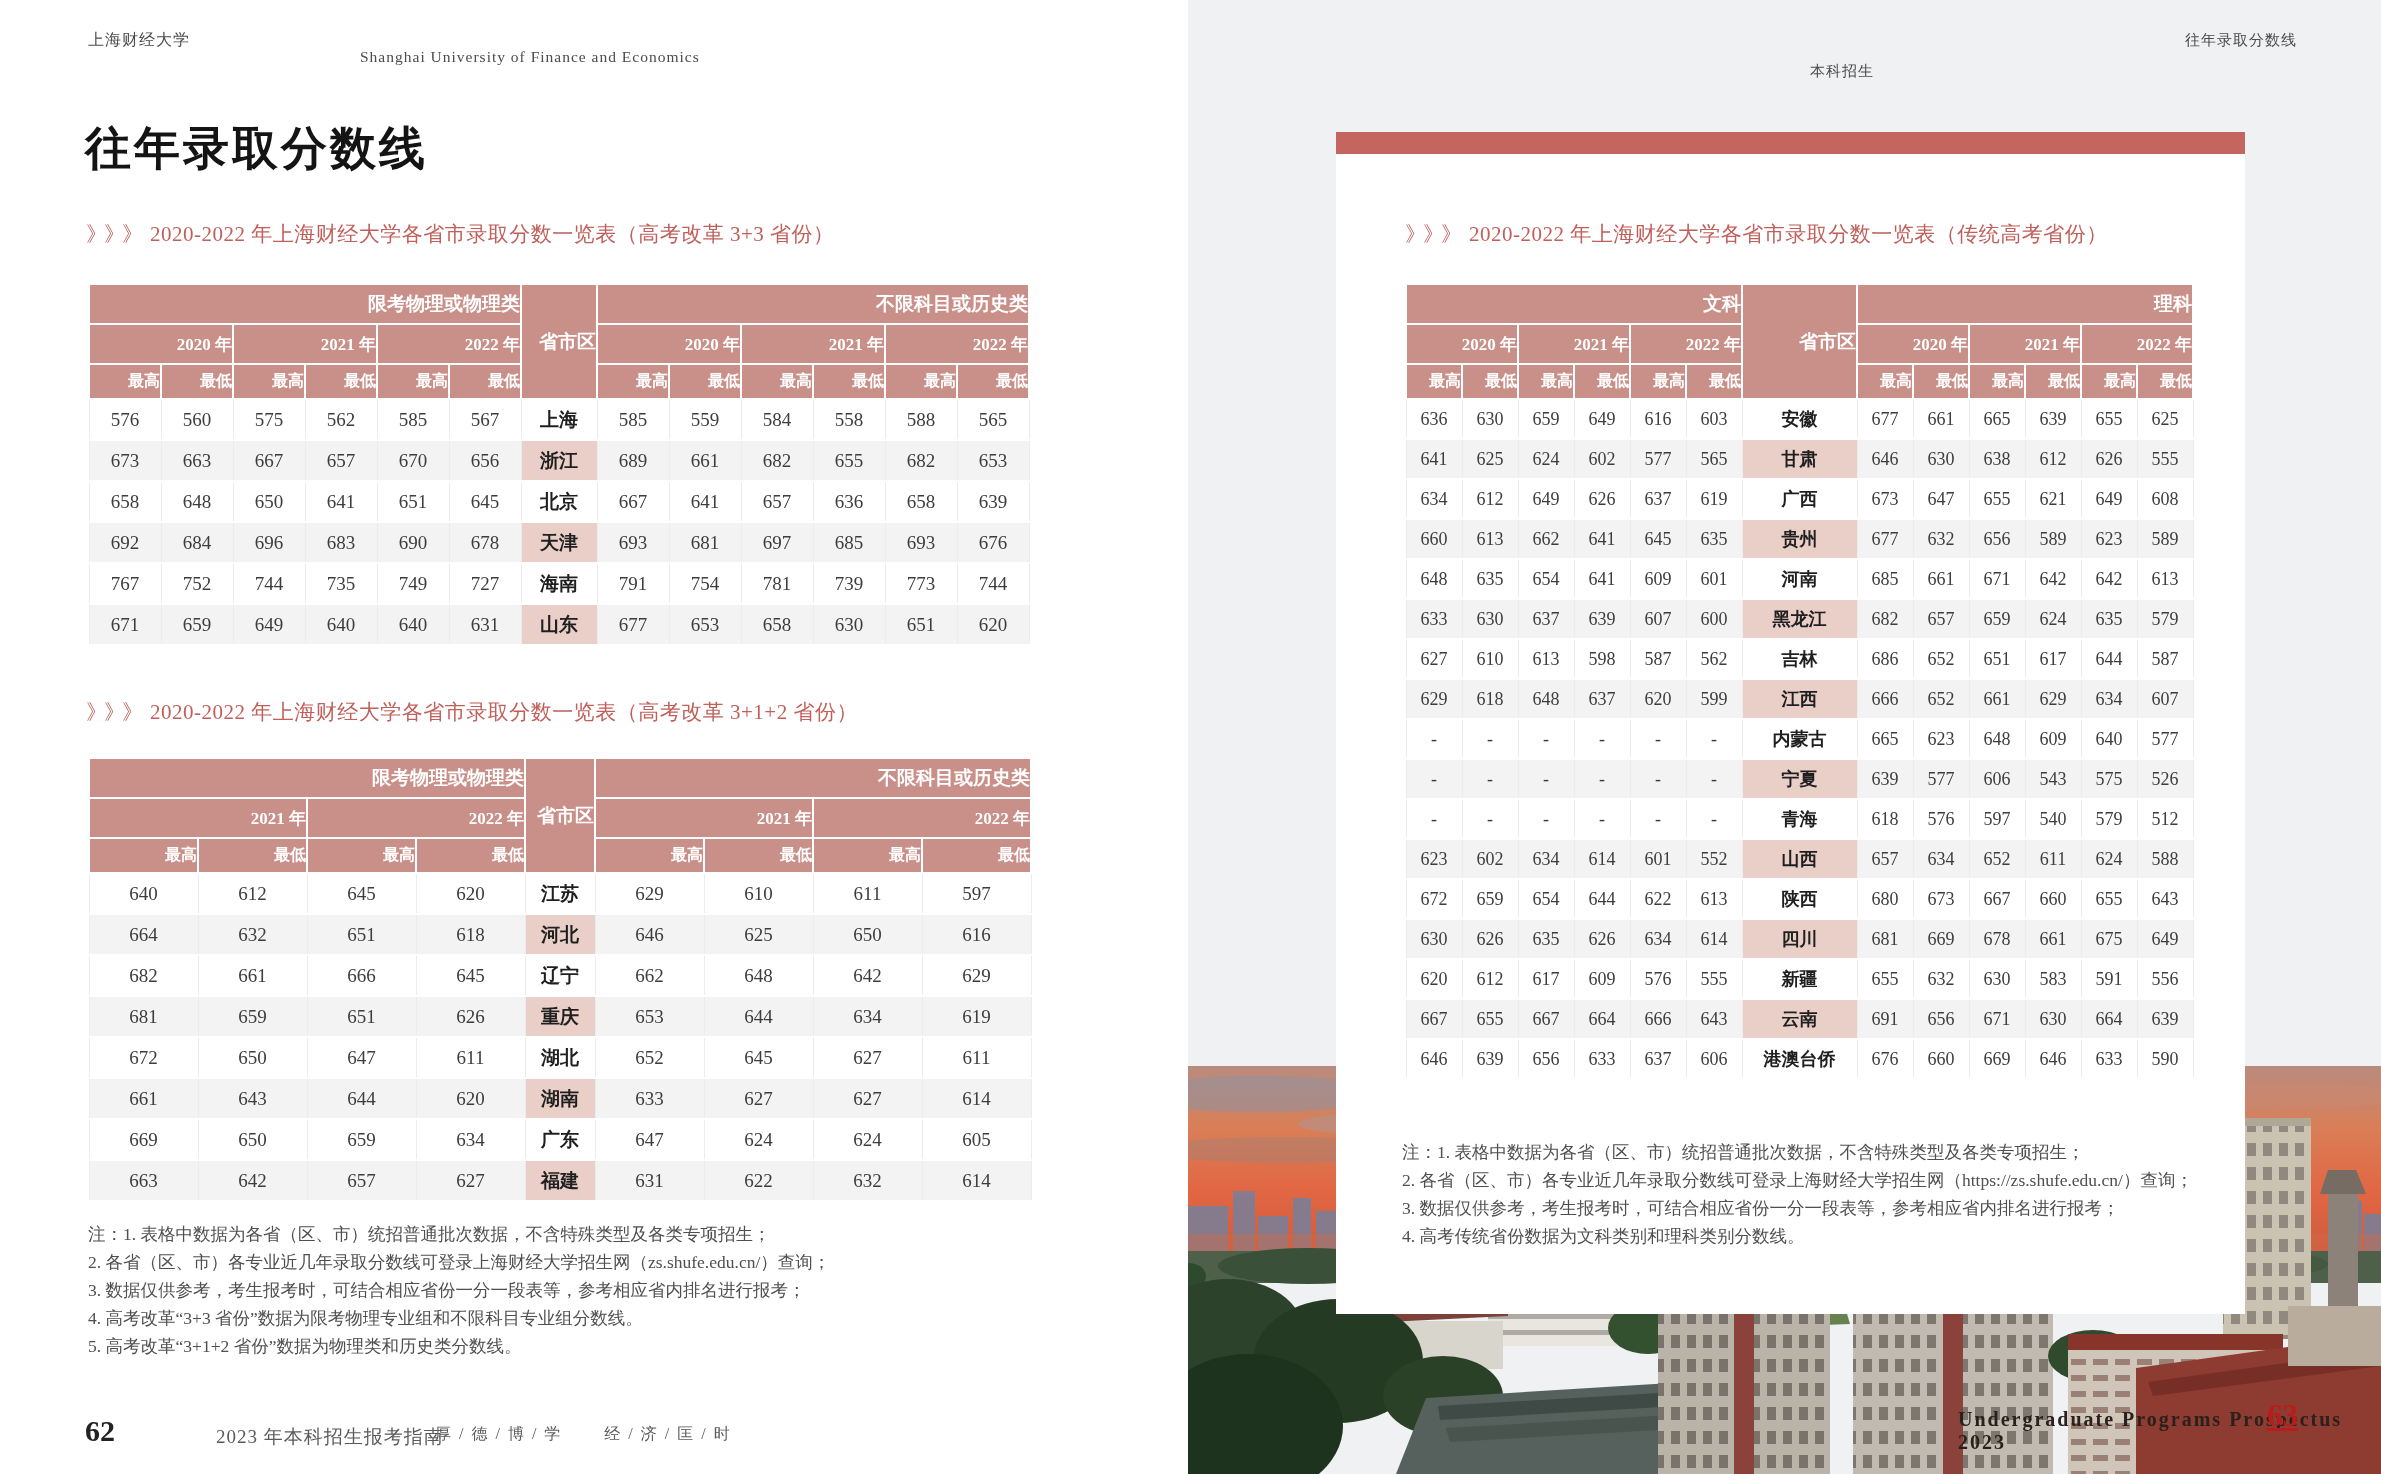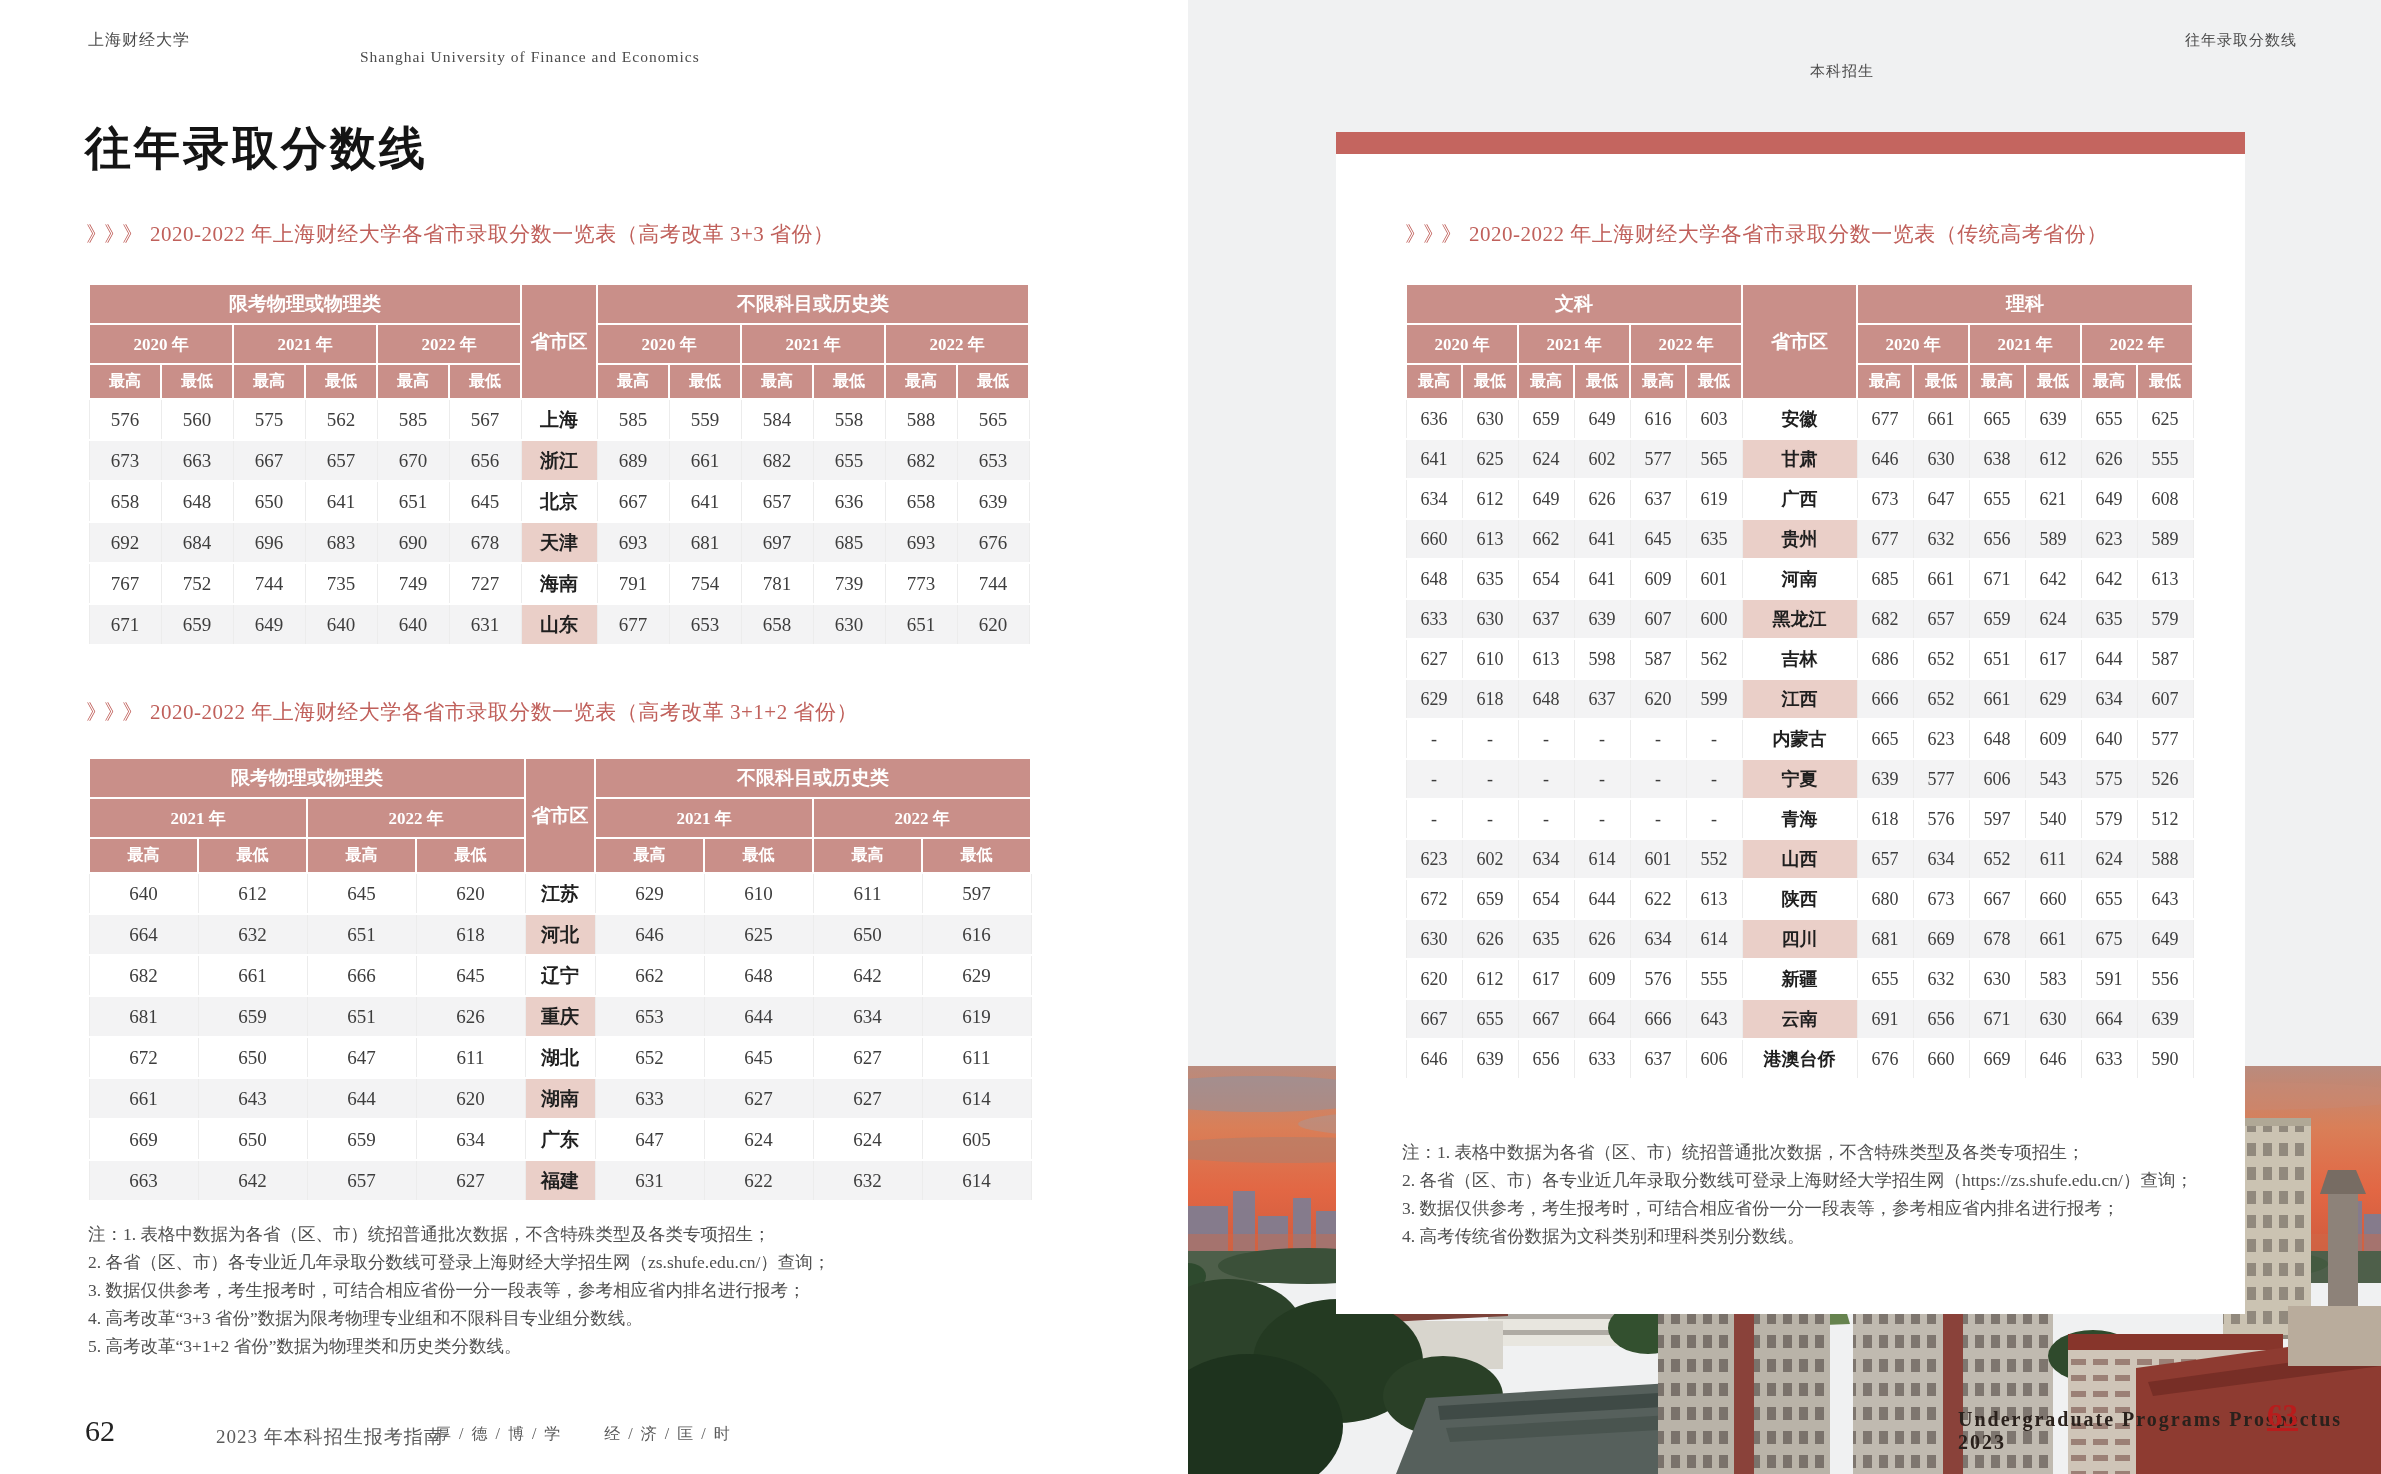--- a/index.html
+++ b/index.html
@@ -14,21 +14,21 @@
   .hdr-small{position:absolute;font-size:16px;color:#4b4b4b;letter-spacing:1px;}
   .page-title{position:absolute;left:85px;top:118px;font-size:46px;font-weight:700;color:#141414;letter-spacing:3px;}
 
   .section-title{position:absolute;font-size:21px;color:#c0605b;letter-spacing:.5px;white-space:nowrap;}
   .section-title .marker{letter-spacing:-3px;margin-right:10px;font-size:21px;}
 
   
   .score-table{border-collapse:collapse;table-layout:fixed;}
   .score-table th{
     background:#c98f89;color:#fff;border:2px solid #ffffff;
-    font-weight:700;text-align:center;vertical-align:middle;padding:0;
+    font-weight:700;text-align:right;vertical-align:middle;padding:0;
   }
   .score-table tr.group th{font-size:19px;height:38px;}
   .score-table tr.years th{font-size:17px;height:38px;}
   .score-table tr.minmax th{font-size:16px;height:33px;}
   .score-table th.prov-h{font-size:18px;}
   .score-table td{
     text-align:center;vertical-align:middle;height:39px;
     font-size:19px;color:#3d3d3d;background:#fff;
     border-right:1px solid #ececec;border-left:1px solid #ececec;
     border-bottom:2px solid #ffffff;padding:0;
@@ -39,21 +39,21 @@
   .t-33 col.c-score{width:72px;} .t-33 col.c-prov{width:76px;}
   .t-312 col.c-score{width:109px;} .t-312 col.c-prov{width:70px;}
   .t-trad col.c-score{width:56px;} .t-trad col.c-prov{width:115px;}
   .t-trad td{height:38px;font-size:18px;}
   .mount{position:absolute;}
 
   .notes{position:absolute;font-size:17.5px;color:#4f4f4f;line-height:28px;}
   .notes div{white-space:nowrap;}
 
   .footer-left{position:absolute;left:0;top:1412px;width:1188px;height:50px;}
-  .footer-pageno{position:absolute;left:85px;top:2px;font-size:30px;font-weight:400;color:#222;}
+  .footer-pageno{position:absolute;left:85px;top:2px;font-size:30px;font-weight:700;color:#222;}
   .footer-guide{position:absolute;left:216px;top:12px;font-size:19px;color:#5a5a5a;letter-spacing:1px;}
   .footer-motto{position:absolute;left:435px;top:12px;font-size:16px;color:#5a5a5a;letter-spacing:2px;}
   .footer-motto span{margin-right:42px;}
 
   
   .card{position:absolute;left:148px;top:132px;width:909px;height:1182px;background:#ffffff;
         border-top:22px solid #c4655f;box-sizing:border-box;z-index:2;}
   .photo{position:absolute;left:0;top:1066px;width:1193px;height:408px;z-index:1;}
   .photo svg{display:block;width:100%;height:100%;}
   .over{z-index:3;}

